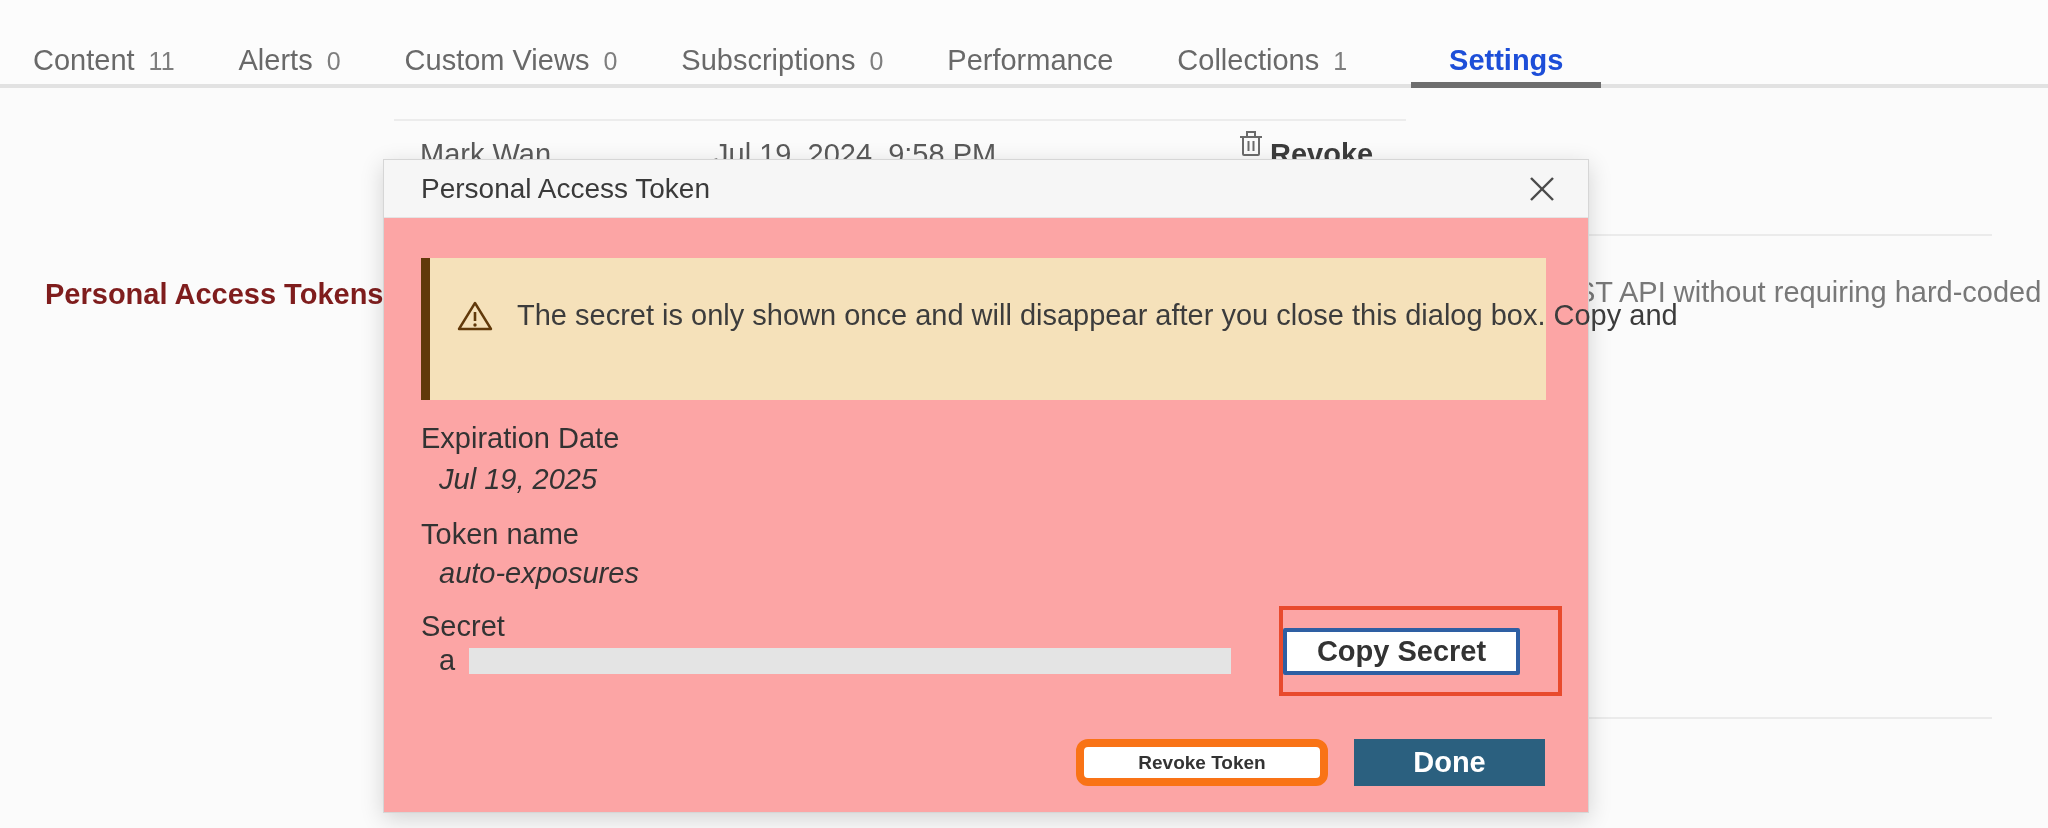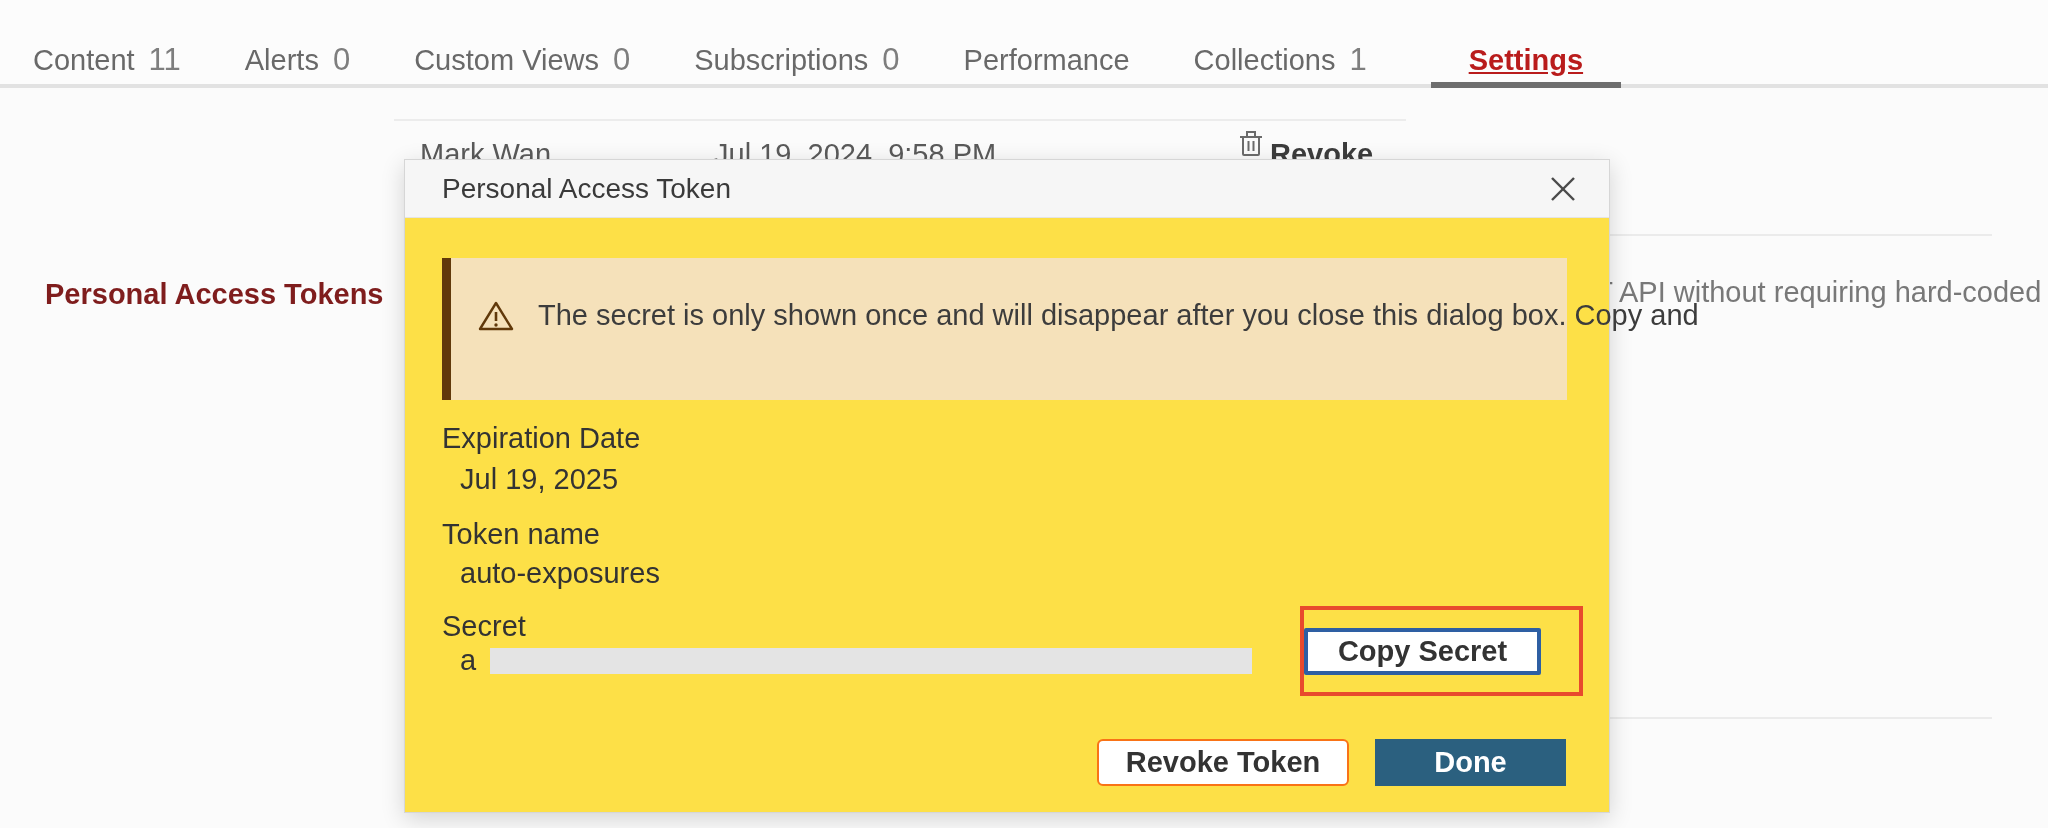--- a/index.html
+++ b/index.html
@@ -30,22 +30,22 @@
   .tab {
     display: flex;
     align-items: baseline;
     gap: 14px;
     font-size: 29px;
     color: #696969;
     position: relative;
     white-space: nowrap;
     cursor: default;
   }
-  .tab .count { font-size: 31px; color: #7e7e7e; }
-  .tab.active { font-weight: 700; color: #b91c1c; padding: 0 38px; text-decoration: underline; }
+  .tab .count { font-size: 25px; color: #7e7e7e; }
+  .tab.active { font-weight: 700; color: #1d4ed8; padding: 0 38px; }
   .tab.active::after {
     content: "";
     position: absolute;
     left: 0; right: 0;
     bottom: -11px;
     height: 6px;
     background: #6e6e6e;
   }
 
   
@@ -77,23 +77,23 @@
     font-size: 29px; font-weight: 700; color: #7f1d1d; z-index: 1;
   }
   .desc-fragment {
     position: absolute; left: 1576px; top: 276px;
     font-size: 29px; color: #787878; z-index: 1; white-space: nowrap;
   }
 
   
   .dialog {
     position: absolute;
-    left: 404px; top: 159px;
+    left: 383px; top: 159px;
     width: 1206px; height: 654px;
-    background: #fde047;
+    background: #fca5a5;
     border: 1px solid #d6d6d6;
     box-shadow: 0 6px 22px rgba(0,0,0,0.16);
     z-index: 10;
   }
   .dialog-header {
     position: absolute; left: 0; top: 0; right: 0;
     height: 58px;
     background: #f6f6f6;
     border-bottom: 1px solid #e4e4e4;
     display: flex;
@@ -120,21 +120,21 @@
     font-size: 29px; line-height: 49px; color: #3c3c3c;
     white-space: nowrap;
   }
 
   .field-label {
     position: absolute; left: 37px;
     font-size: 29px; color: #333333;
   }
   .field-value {
     position: absolute; left: 55px;
-    font-size: 29px; color: #333333;
+    font-size: 29px; color: #333333; font-style: italic;
   }
   .lbl-exp    { top: 262px; }
   .val-exp    { top: 303px; }
   .lbl-token  { top: 358px; }
   .val-token  { top: 397px; }
   .lbl-secret { top: 450px; }
 
   .secret-row {
     position: absolute; left: 55px; top: 484px;
     display: flex; align-items: center;
@@ -163,23 +163,23 @@
     font-family: "Liberation Sans", sans-serif;
   }
 
   .dialog-footer {
     position: absolute; right: 43px; bottom: 26px;
     display: flex; gap: 26px;
   }
   .revoke-btn {
     width: 252px; height: 47px;
     background: #ffffff;
-    border: 2px solid #f97316;
-    border-radius: 6px;
-    font-size: 29px; font-weight: 700; color: #333333;
+    border: 8px solid #f97316;
+    border-radius: 12px;
+    font-size: 19px; font-weight: 700; color: #333333;
     display: flex; align-items: center; justify-content: center;
     cursor: pointer;
     font-family: "Liberation Sans", sans-serif;
   }
   .done-btn {
     width: 191px; height: 47px;
     background: #2b607f;
     border: none;
     border-radius: 0;
     font-size: 29px; font-weight: 700; color: #ffffff;

